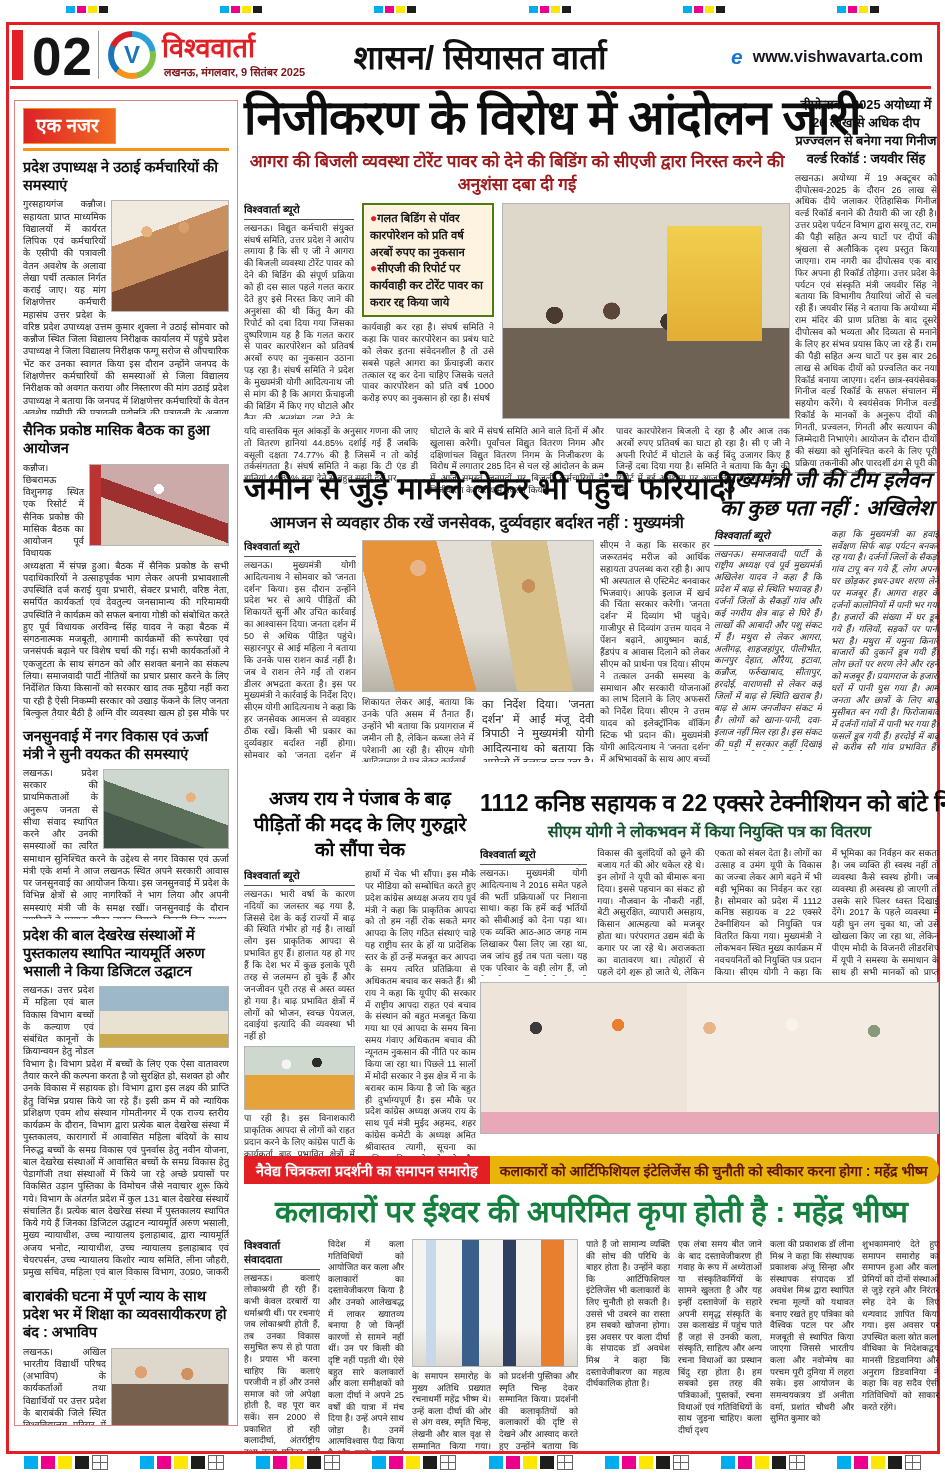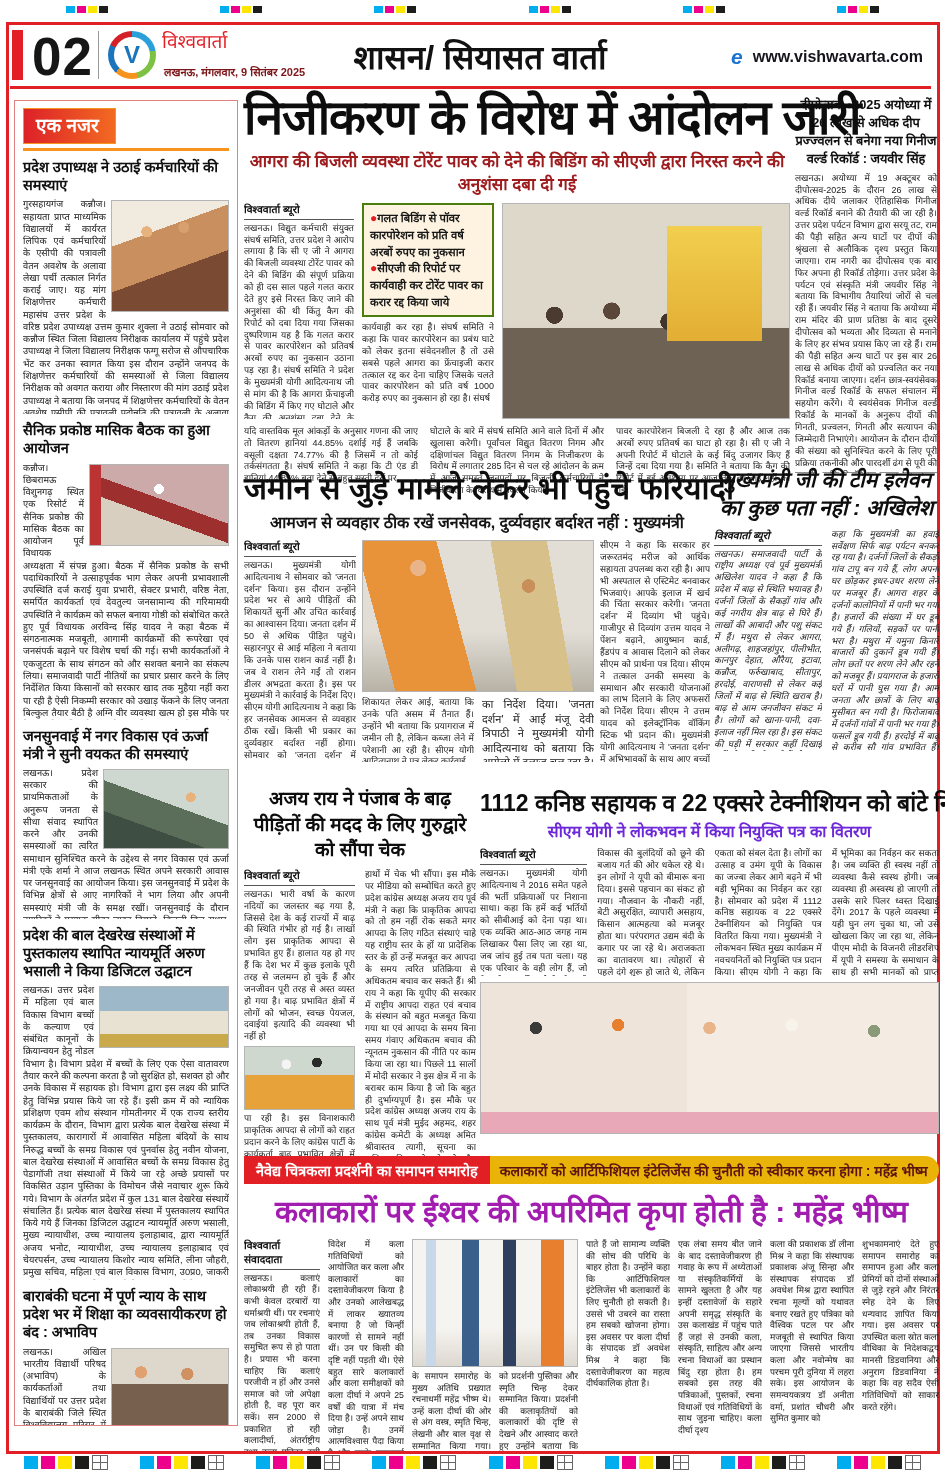--- a/index.html
+++ b/index.html
@@ -11,21 +11,21 @@
   .topmarks{left:10px;top:4px;width:925px;height:10px;display:flex;justify-content:space-around;align-items:center;}
   .topmarks .grp{display:flex;gap:2px;}
   .topmarks .sq{width:9px;height:7px;}
   
   .header{left:10px;top:26px;width:921px;height:60px;border-bottom:3px solid #e31f26;background:#fff;}
   .redtab{left:2px;top:4px;width:11px;height:50px;background:#e31f26;}
   .pagenum{left:22px;top:0px;font-size:53px;font-weight:800;color:#161616;letter-spacing:1px;}
   .hdrdiv{left:88px;top:5px;width:1px;height:48px;background:#9a9a9a;}
   .logo{left:98px;top:5px;width:48px;height:48px;border-radius:50%;background:conic-gradient(#2b9fd8 0 22%,#7dc242 22% 46%,#f6921e 46% 62%,#1b75bb 62% 82%,#d42027 82% 100%);display:flex;align-items:center;justify-content:center;}
   .logo .inner{width:36px;height:36px;border-radius:50%;background:#fff;display:flex;align-items:center;justify-content:center;font-size:24px;font-weight:800;color:#1b75bb;}
-  .mast{left:152px;top:2px;font-size:19px;font-weight:400;color:#e31f26;}
+  .mast{left:152px;top:2px;font-size:27px;font-weight:700;color:#e31f26;}
   .dateline{left:154px;top:38px;font-size:11px;font-weight:700;color:#7c1418;}
   .sect{left:280px;top:8px;width:380px;text-align:center;font-size:33px;font-weight:800;color:#111;}
   .web{right:8px;top:20px;display:flex;align-items:center;gap:5px;position:absolute;}
   .eicon{width:22px;height:22px;border-radius:50%;color:#1b75d0;font-size:21px;font-weight:800;font-style:italic;line-height:22px;text-align:center;}
   .weburl{font-size:16px;font-weight:800;color:#14141c;}
   
   .sidebar{left:14px;top:100px;width:224px;height:1326px;border:1px solid #e08080;box-sizing:border-box;padding:7px 8px;overflow:hidden;background:#fff;}
   .eknazar{border-bottom:3px solid #f7941d;padding-bottom:4px;margin-bottom:4px;}
   .eknazar .box{display:inline-block;background:linear-gradient(90deg,#dd2128,#f26a21);color:#fff;font-size:19px;font-weight:800;padding:3px 16px 5px 12px;border:1px solid #f7941d;}
   .sb-h{font-size:14.5px;font-weight:800;line-height:1.25;color:#101010;margin:7px 0 4px 0;text-align:left;}
@@ -79,30 +79,30 @@
   .akh-row .c{flex:1;font-size:9px;}
   
   .ajay{left:244px;top:786px;width:232px;}
   .ajay-h{font-size:19px;font-weight:800;text-align:center;line-height:1.35;color:#0d0d0d;}
   .ajay-row{display:flex;gap:10px;margin-top:6px;height:292px;}
   .ajay-row .c{flex:1;font-size:9px;}
   .ajay-ph{width:100%;height:64px;margin:3px 0;}
   
   .app{left:480px;top:786px;width:459px;}
   .app-h{font-size:23px;font-weight:800;text-align:center;white-space:nowrap;color:#0d0d0d;}
-  .app-s{font-size:16px;font-weight:800;text-align:center;color:#6d28d9;margin-top:2px;}
+  .app-s{font-size:16px;font-weight:800;text-align:center;color:#14532d;margin-top:2px;}
   .app-row{display:flex;gap:10px;margin-top:6px;height:128px;}
   .app-row .c{flex:1;font-size:9px;}
   .app-ph{width:459px;height:152px;margin-top:6px;}
   
   .strip{left:244px;top:1156px;width:695px;height:28px;display:flex;}
   .strip .lbl{background:#e31f26;color:#fff;font-size:14.5px;font-weight:800;display:flex;align-items:center;padding:0 12px;white-space:nowrap;}
   .strip .qt{flex:1;background:#eab308;color:#5c1410;font-size:14px;font-weight:800;display:flex;align-items:center;padding:0 10px;white-space:nowrap;overflow:hidden;border-radius:0 14px 14px 0;}
   .art{left:244px;top:1190px;width:695px;}
-  .art-h{font-size:30px;font-weight:800;text-align:center;white-space:nowrap;color:#a21caf;}
+  .art-h{font-size:30px;font-weight:800;text-align:center;white-space:nowrap;color:#15803d;}
   .art-row{position:relative;height:212px;margin-top:8px;}
   .art-c{font-size:8.8px;position:absolute;top:0;height:212px;}
   .art-c0{left:0;width:76px;}
   .art-c1{left:84px;width:76px;}
   .art-ph{left:168px;top:0;width:166px;height:128px;}
   .art-m0{left:168px;top:132px;width:79px;height:80px;font-size:8.8px;}
   .art-m1{left:255px;top:132px;width:79px;height:80px;font-size:8.8px;}
   .art-c2{left:342px;width:84px;}
   .art-c3{left:434px;width:84px;}
   .art-c4{left:526px;width:84px;}

